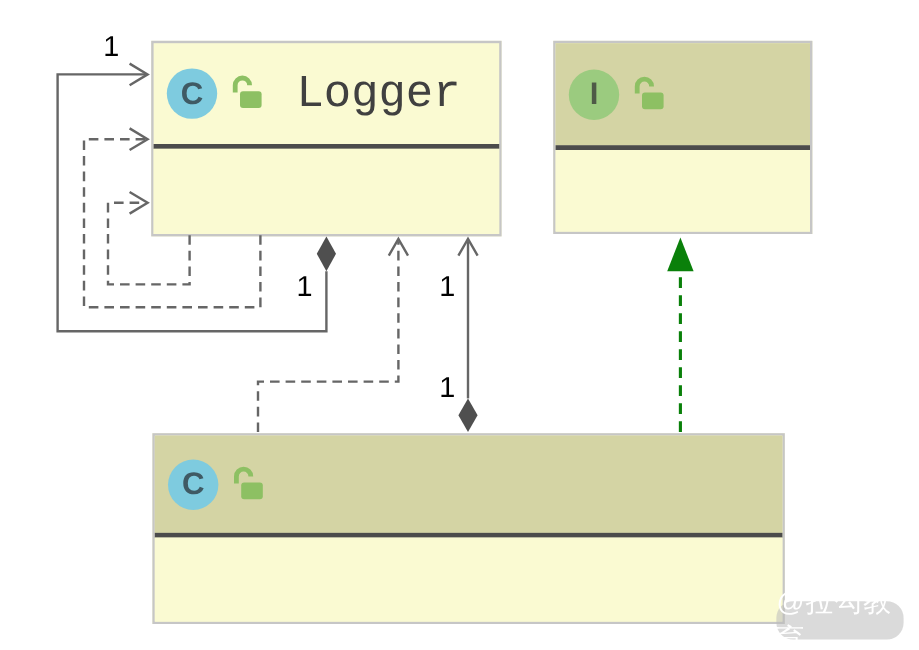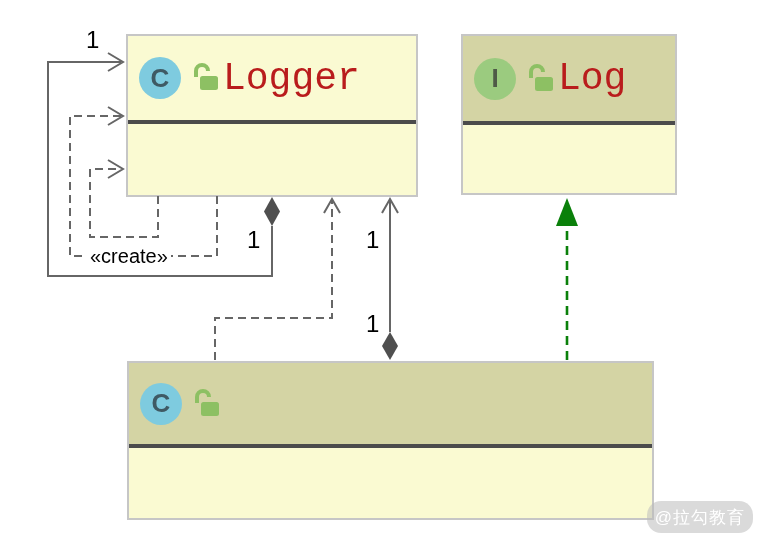--- a/index.html
+++ b/index.html
@@ -10,34 +10,34 @@
   .node{position:absolute;box-sizing:border-box;border:2px solid #c6c6c6;background:#FAFAD2;z-index:1;display:flex;flex-direction:column;}
   .node-header{display:flex;align-items:center;padding-left:11px;box-sizing:border-box;}
   .node-header.khaki{background:#D4D4A4;}
   .node-divider{height:4px;background:#4B4B4B;width:100%;flex:0 0 auto;}
   .node-body{flex:1 1 auto;background:#FAFAD2;}
   .badge{width:42px;height:42px;border-radius:50%;display:flex;align-items:center;justify-content:center;
          font-family:"Liberation Sans",sans-serif;font-weight:bold;font-size:26px;flex:0 0 auto;}
   .badge-class{background:#7ECBDF;color:#3F5A64;}
   .badge-interface{background:#9BCB7F;color:#4E5A47;}
   .lock{margin-left:8px;flex:0 0 auto;display:flex;align-items:center;}
-  .node-title{font-family:"Liberation Mono", monospace;font-size:38px;color:#b91c1c;white-space:nowrap;}
+  .node-title{margin-left:24px;font-family:"Liberation Mono", monospace;font-size:38px;color:#404040;white-space:nowrap;}
 
   
   #edges{position:absolute;left:0;top:0;z-index:2;pointer-events:none;}
 
   
   .edge-label{position:absolute;z-index:3;font-family:"Liberation Sans",sans-serif;color:#000;}
   .mult{font-size:24px;}
   .stereotype{font-size:20px;background:#ffffff;padding:0 3px;white-space:nowrap;}
 
   
   .watermark{position:absolute;left:647px;top:501px;width:106px;height:32px;background:rgba(187,187,187,0.55);
-             border-radius:14px;z-index:4;display:flex;align-items:center;justify-content:center;
-             color:#ffffff;font-size:17px;letter-spacing:1px;}
+             border-radius:14px;z-index:4;display:flex;align-items:center;justify-content:flex-end;
+             color:#ffffff;font-size:23px;letter-spacing:1px;}
 </style>
 </head>
 <body>
 
 <div id="canvas">
 
   <div class="node" style="left:126px;top:34px;width:292px;height:163px;">
     <div class="node-header" style="height:84px;">
       <div class="badge badge-class">C</div>
       <div class="lock">
@@ -54,21 +54,20 @@
 
   <div class="node" style="left:461px;top:34px;width:216px;height:161px;">
     <div class="node-header khaki" style="height:85px;">
       <div class="badge badge-interface">I</div>
       <div class="lock">
         <svg width="34" height="32" viewBox="0 0 34 32">
           <path d="M7,15 V9 a6,6 0 0 1 12,0" fill="none" stroke="#8DC063" stroke-width="4"></path>
           <rect x="11" y="14" width="18" height="14" rx="2.5" fill="#8DC063"></rect>
         </svg>
       </div>
-      <div class="node-title">Log</div>
     </div>
     <div class="node-divider"></div>
     <div class="node-body"></div>
   </div>
 
   <div class="node" style="left:127px;top:361px;width:527px;height:159px;">
     <div class="node-header khaki" style="height:81px;">
       <div class="badge badge-class">C</div>
       <div class="lock">
         <svg width="34" height="32" viewBox="0 0 34 32">
@@ -113,19 +112,18 @@
     <g>
       <line x1="567" y1="360" x2="567" y2="226" stroke="#0A800A" stroke-width="2.6" stroke-dasharray="9 6"></line>
       <polygon points="567,198 578,226 556,226" fill="#0A800A"></polygon>
     </g>
   </svg>
 
   <div class="edge-label mult" style="left:86px;top:26px;">1</div>
   <div class="edge-label mult" style="left:247px;top:226px;">1</div>
   <div class="edge-label mult" style="left:366px;top:226px;">1</div>
   <div class="edge-label mult" style="left:366px;top:310px;">1</div>
-  <div class="edge-label stereotype" style="left:87px;top:245px;">«create»</div>
 
   <div class="watermark">
     <span>@拉勾教育</span>
   </div>
 
 </div>
 
 </body></html>

